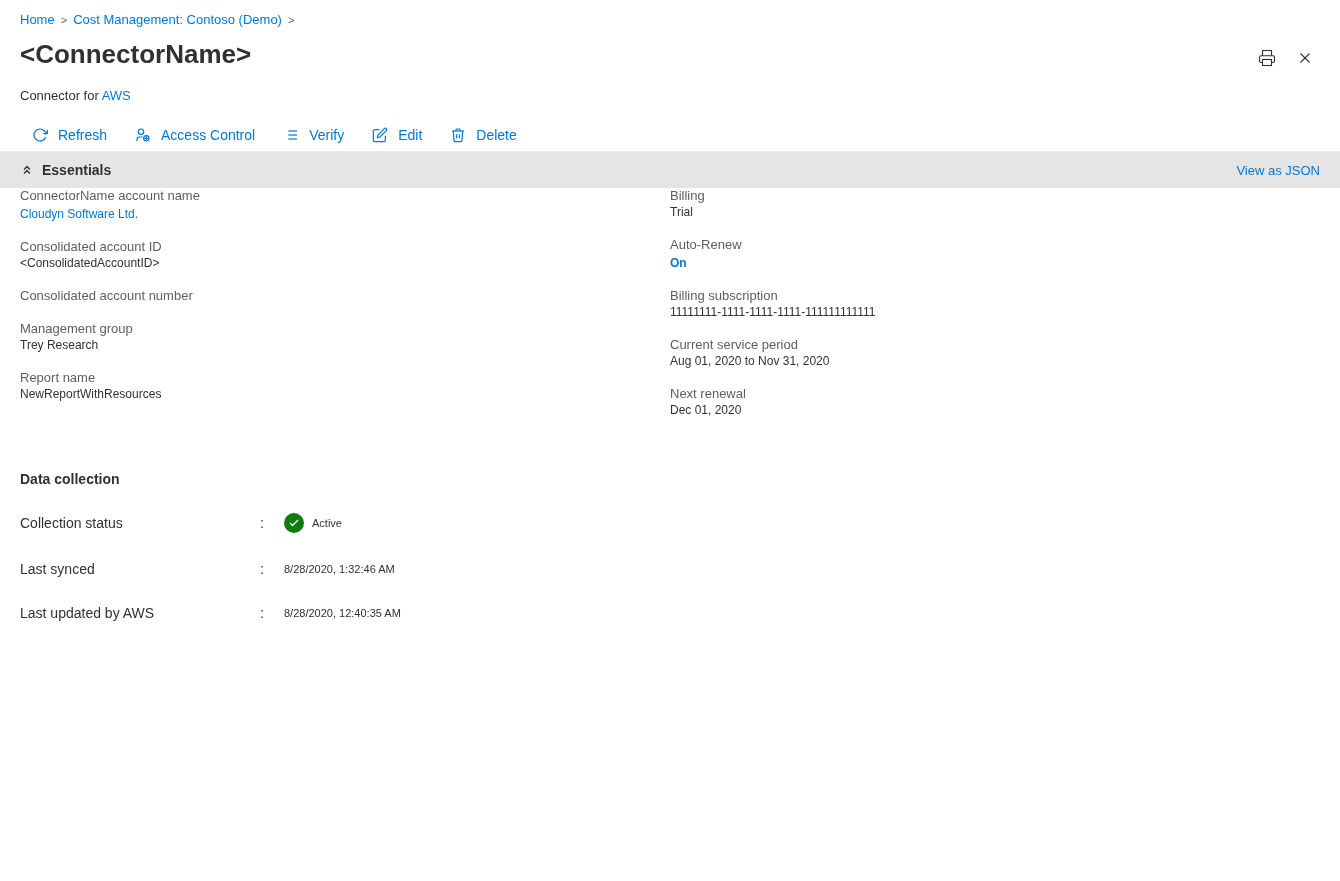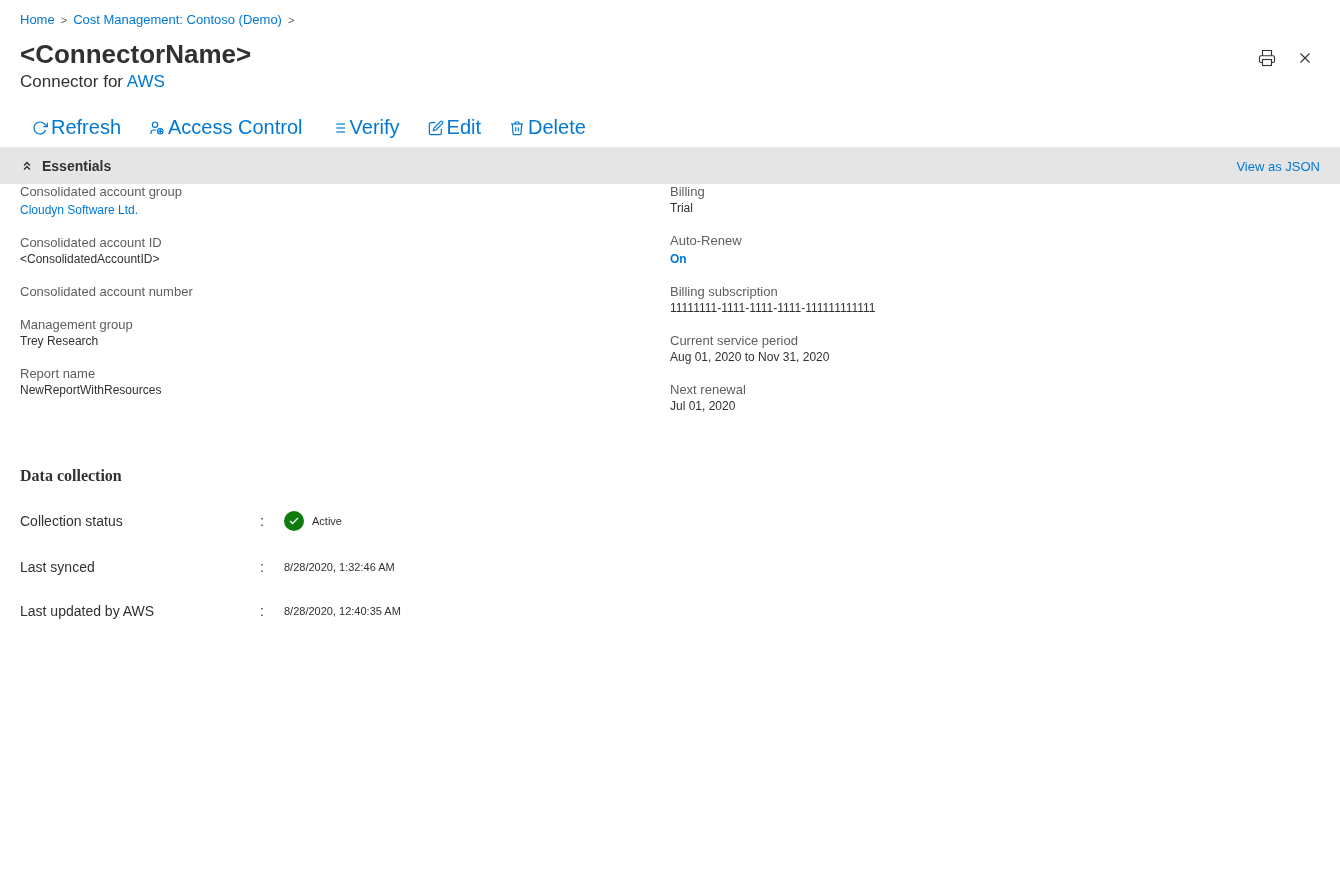--- a/index.html
+++ b/index.html
@@ -41,23 +41,23 @@
       padding: 4px 20px 12px 20px;
     }
     .header-left {}
     .header-title {
       font-size: 26px;
       font-weight: 600;
       color: #323130;
       line-height: 1.2;
     }
     .header-subtitle {
-      font-size: 17px;
-      color: #323130;
-      margin-top: 2px;
+      font-size: 13px;
+      color: #323130;
+      margin-top: 18px;
     }
     .header-subtitle span.aws {
       color: #0078d4;
     }
     .header-actions {
       display: flex;
       align-items: center;
       gap: 8px;
       padding-top: 4px;
     }
@@ -83,28 +83,28 @@
     
     .toolbar {
       display: flex;
       align-items: center;
       padding: 4px 20px 0 20px;
       border-bottom: 1px solid #edebe9;
       gap: 4px;
     }
     .toolbar-btn {
       display: flex;
-      align-items: center;
-      gap: 3px;
+      align-items: flex-start;
+      gap: 10px;
       padding: 8px 12px;
       background: none;
       border: none;
       cursor: pointer;
       color: #0078d4;
-      font-size: 20px;
+      font-size: 14px;
       border-radius: 2px;
       white-space: nowrap;
     }
     .toolbar-icon {
       display: flex;
       align-items: center;
       justify-content: center;
     }
     .toolbar-icon svg {
       width: 16px;
@@ -172,25 +172,24 @@
       text-decoration: none;
     }
     .field-value.on-link {
       color: #0078d4;
       cursor: pointer;
       font-weight: bold;
     }
 
     
     .section-title {
-      font-size: 16px;
+      font-size: 14px;
       font-weight: 700;
       color: #323130;
       padding: 16px 20px 12px 20px;
-      font-family: Liberation Serif, serif;
     }
     .data-table {
       padding: 0 20px;
     }
     .data-row {
       display: flex;
       align-items: center;
       padding: 14px 0;
       border-bottom: none;
     }
@@ -332,21 +331,21 @@
       </span>
       <span>Essentials</span>
     </div>
     <a class="view-json-link">View as JSON</a>
   </div>
 
   <div class="essentials-grid">
 
     <div class="essentials-col">
       <div class="field-group">
-        <div class="field-label">Consolidated account group</div>
+        <div class="field-label">ConnectorName account name</div>
         <a class="field-value link">Cloudyn Software Ltd.</a>
       </div>
       <div class="field-group">
         <div class="field-label">Consolidated account ID</div>
         <div class="field-value">&lt;ConsolidatedAccountID&gt;</div>
       </div>
       <div class="field-group">
         <div class="field-label">Consolidated account number</div>
       </div>
       <div class="field-group">
@@ -371,21 +370,21 @@
       <div class="field-group">
         <div class="field-label">Billing subscription</div>
         <div class="field-value">11111111-1111-1111-1111-111111111111</div>
       </div>
       <div class="field-group">
         <div class="field-label">Current service period</div>
         <div class="field-value">Aug 01, 2020 to Nov 31, 2020</div>
       </div>
       <div class="field-group">
         <div class="field-label">Next renewal</div>
-        <div class="field-value">Jul 01, 2020</div>
+        <div class="field-value">Dec 01, 2020</div>
       </div>
     </div>
   </div>
 
   <div class="section-title">Data collection</div>
   <div class="data-table">
     <div class="data-row">
       <div class="data-row-label">Collection status</div>
       <div class="data-row-separator">:</div>
       <div class="data-row-value">

